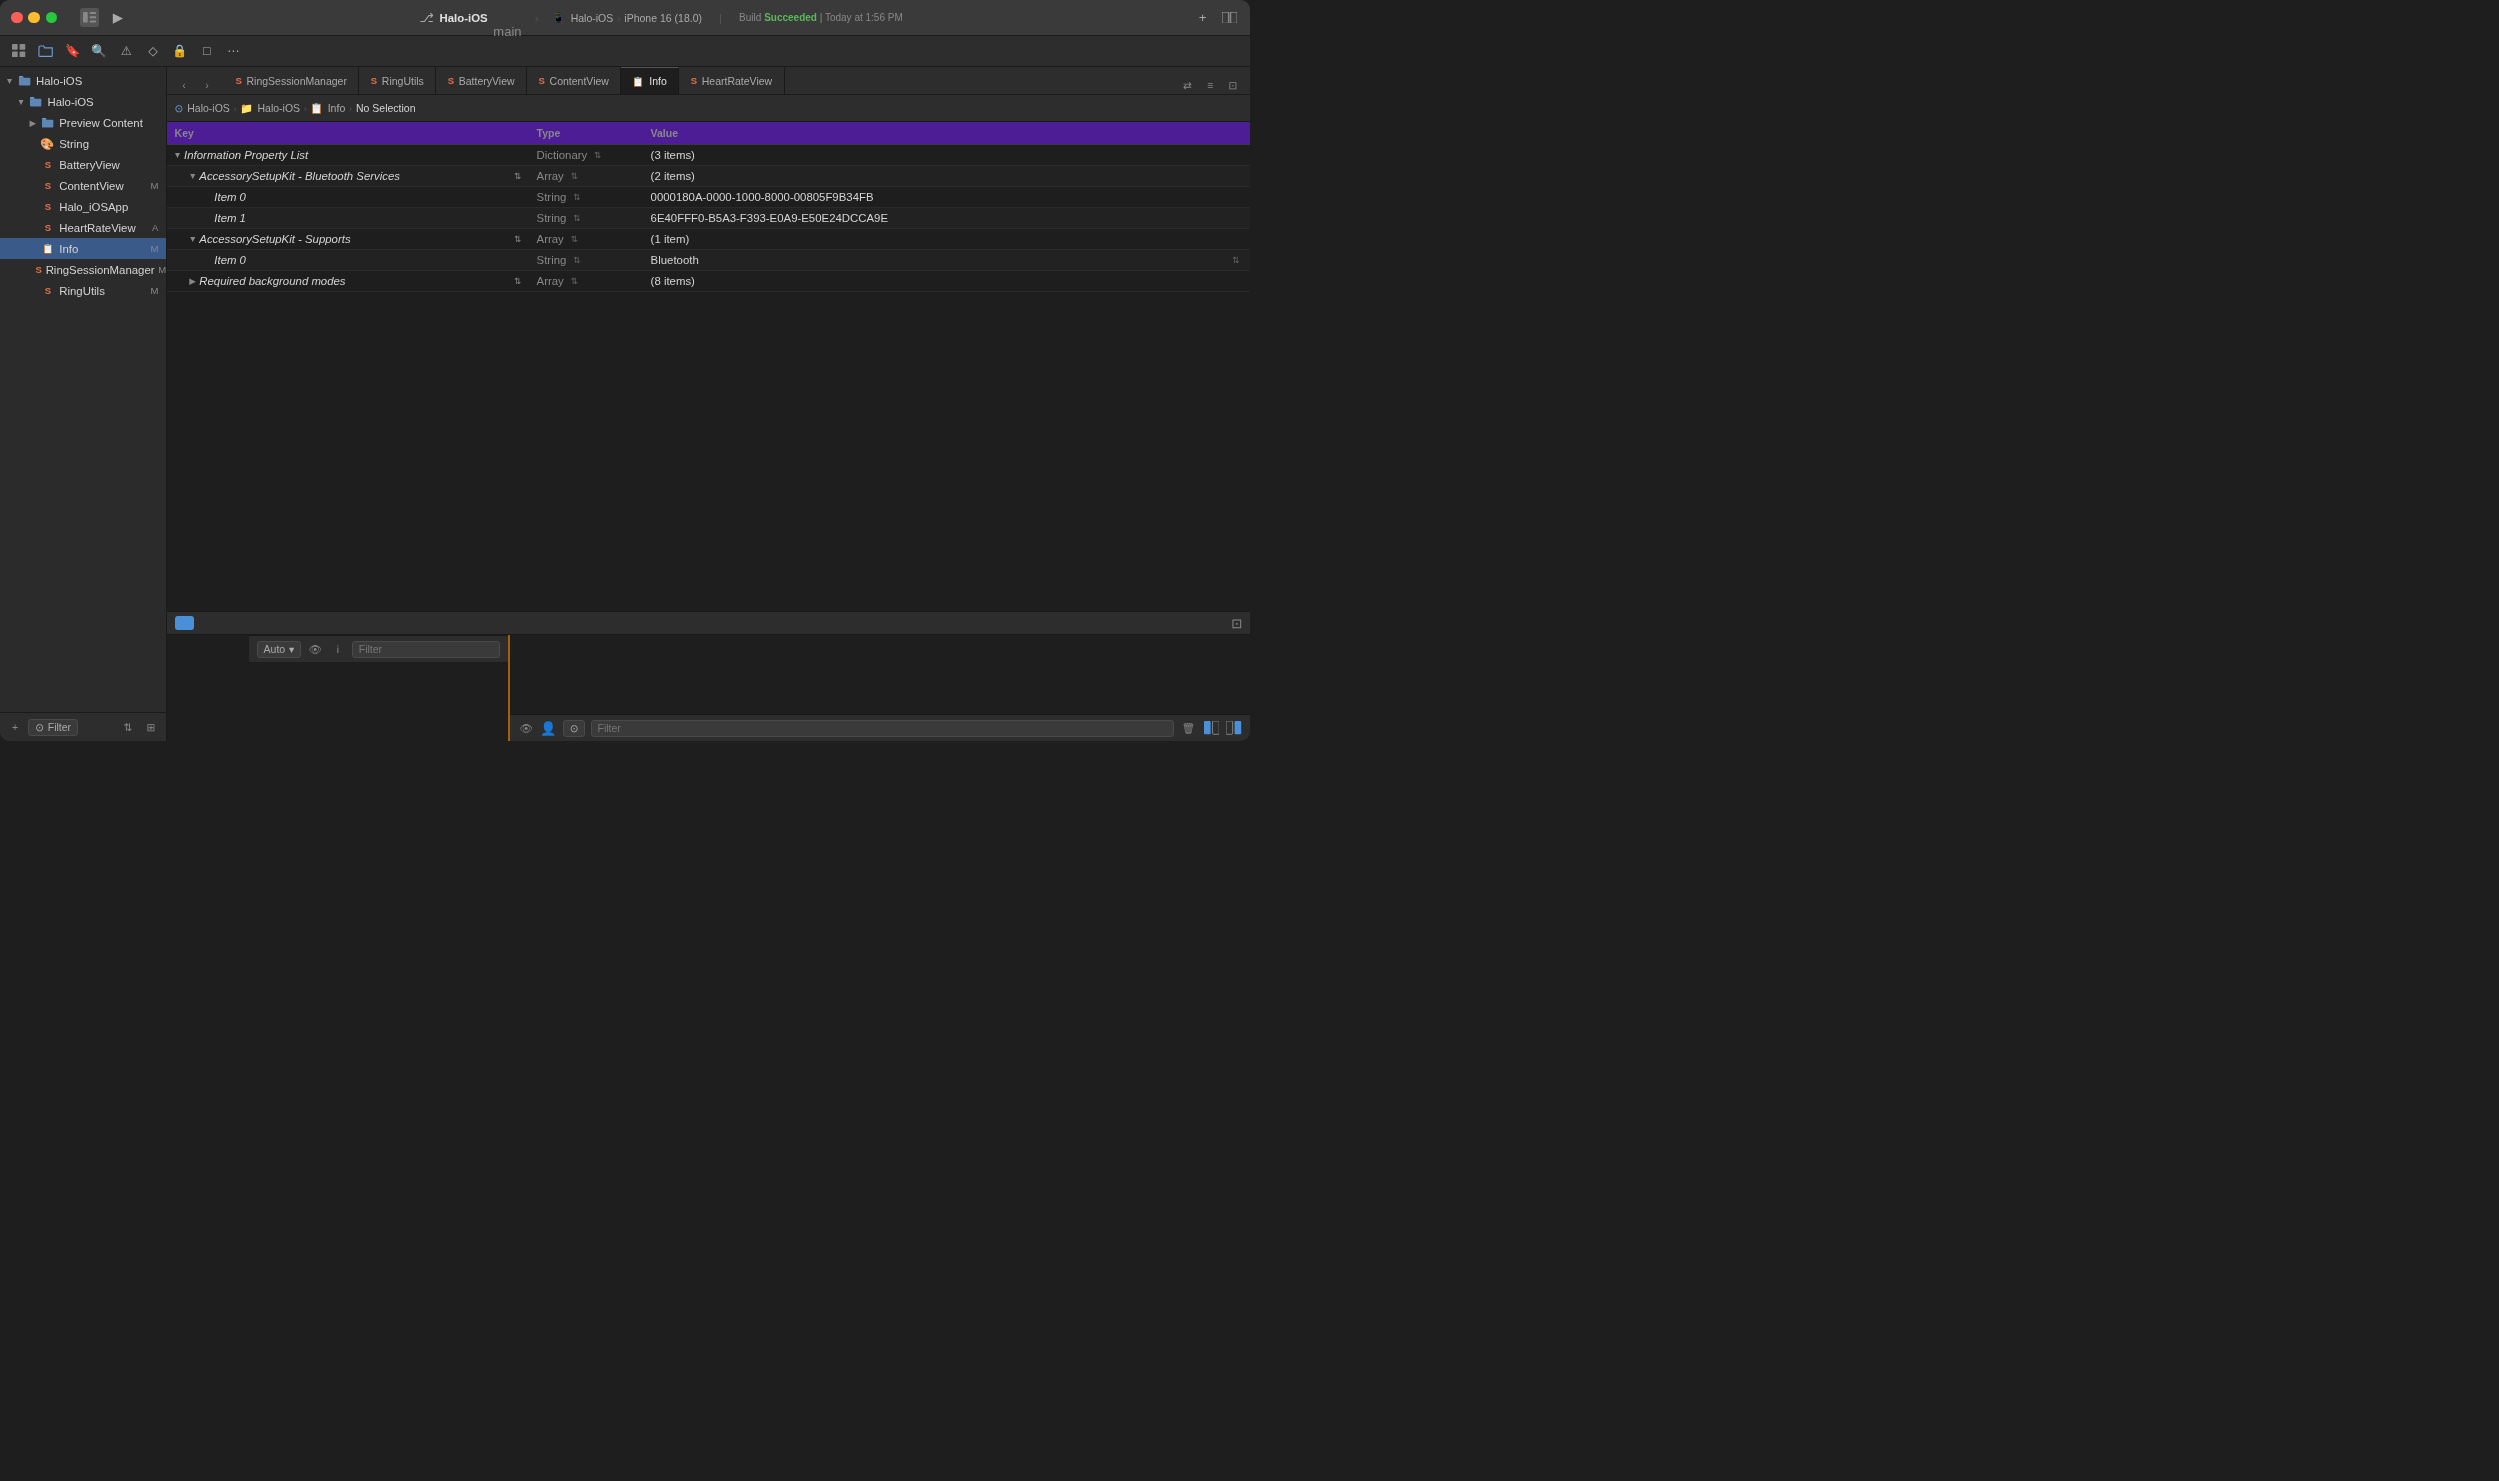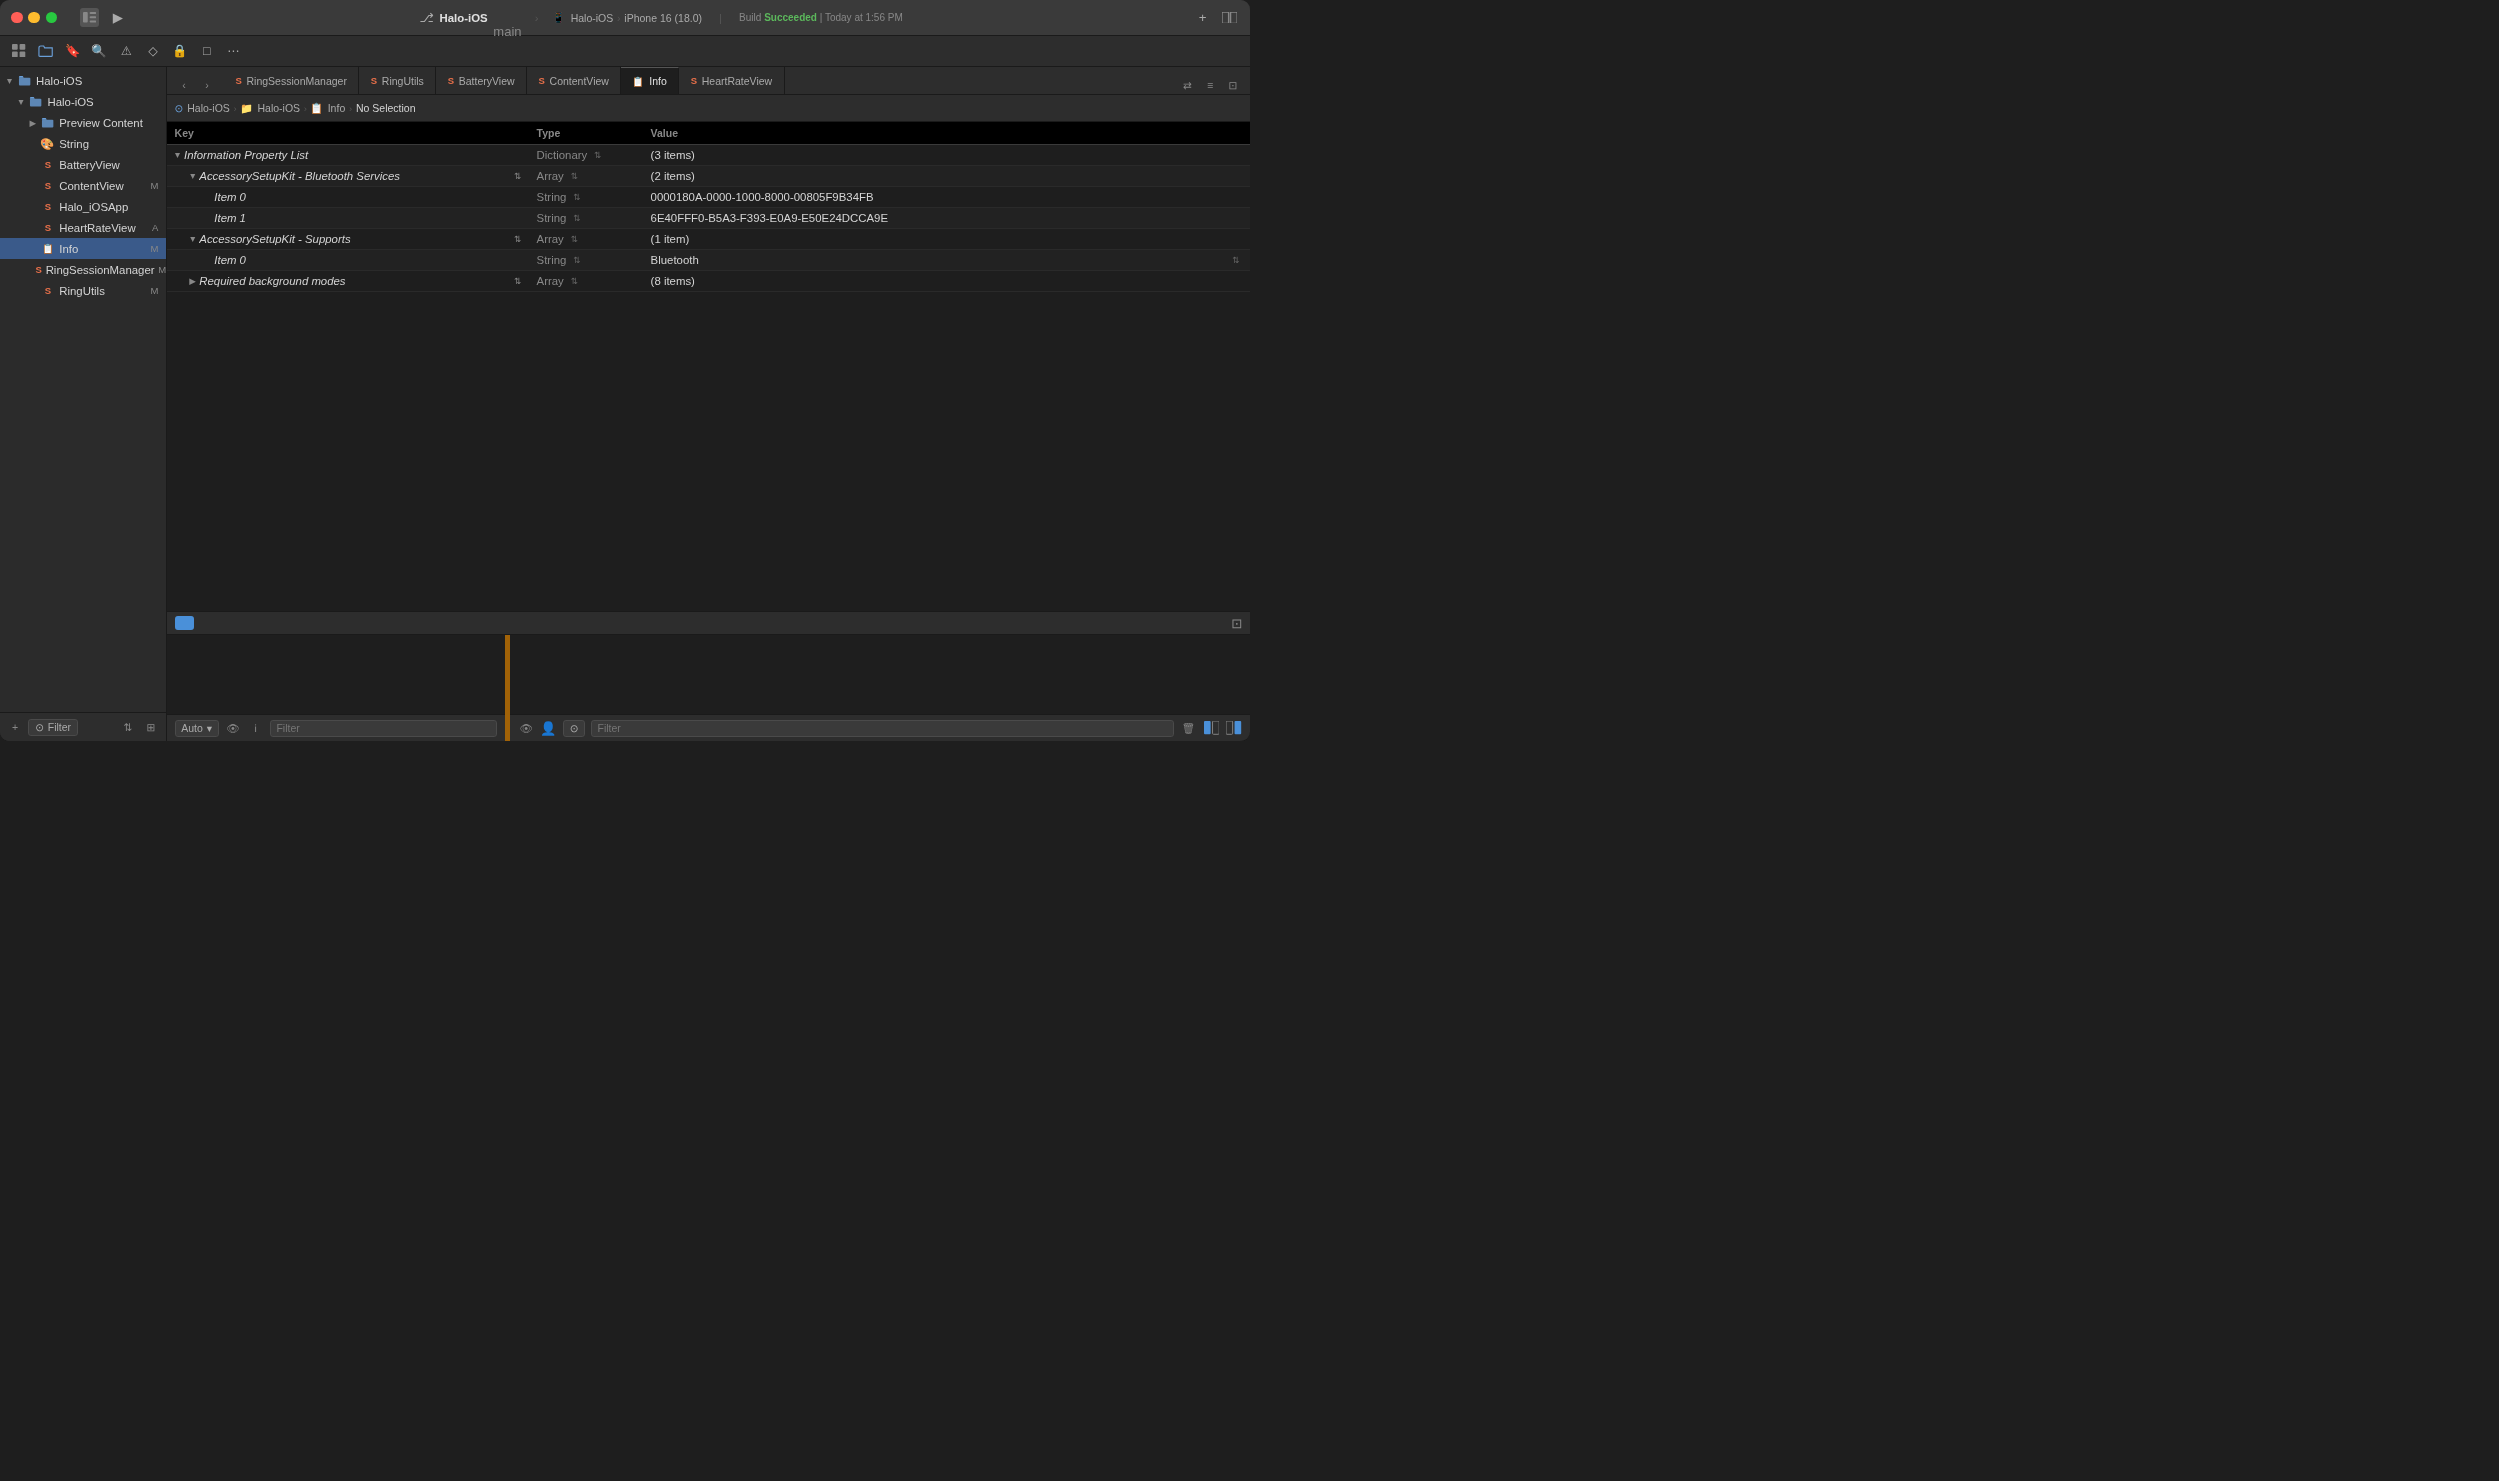--- a/index.html
+++ b/index.html
@@ -262,21 +262,21 @@
       overflow-y: auto;
     }
     .plist-table::-webkit-scrollbar { width: 5.7px; }
     .plist-table::-webkit-scrollbar-track { background: transparent; }
     .plist-table::-webkit-scrollbar-thumb { background: #555; border-radius: 2.9px; }
 
     .plist-header {
       display: flex;
       align-items: center;
       height: 23px;
-      background: #000000;
+      background: #4c1d95;
       border-bottom: 1px solid #3a3a3a;
       position: sticky; top: 0; z-index: 1;
     }
     .plist-header-col {
       font-size: 10.5px;
       color: #888;
       font-weight: 600;
       padding: 0 7.6px;
     }
     .plist-header-col.key-col { width: 362px; }
@@ -371,23 +371,23 @@
     
     .bottom-panel {
       height: 107px;
       background: #1e1e1e;
       border-top: 1px solid #1a1a1a;
       display: flex;
       flex-shrink: 0;
     }
     .bottom-left {
       width: 343px;
-      border-right: 5px solid #a16207;
-      display: flex;
-      flex-direction: column;
+      border-right: 2px solid #a16207;
+      display: flex;
+      flex-direction: row;
     }
     .bottom-left-content {
       flex: 1;
       background: #1e1e1e;
     }
     .bottom-left-bar {
       height: 27px;
       background: #2d2d2d;
       border-top: 1px solid #1a1a1a;
       display: flex;

